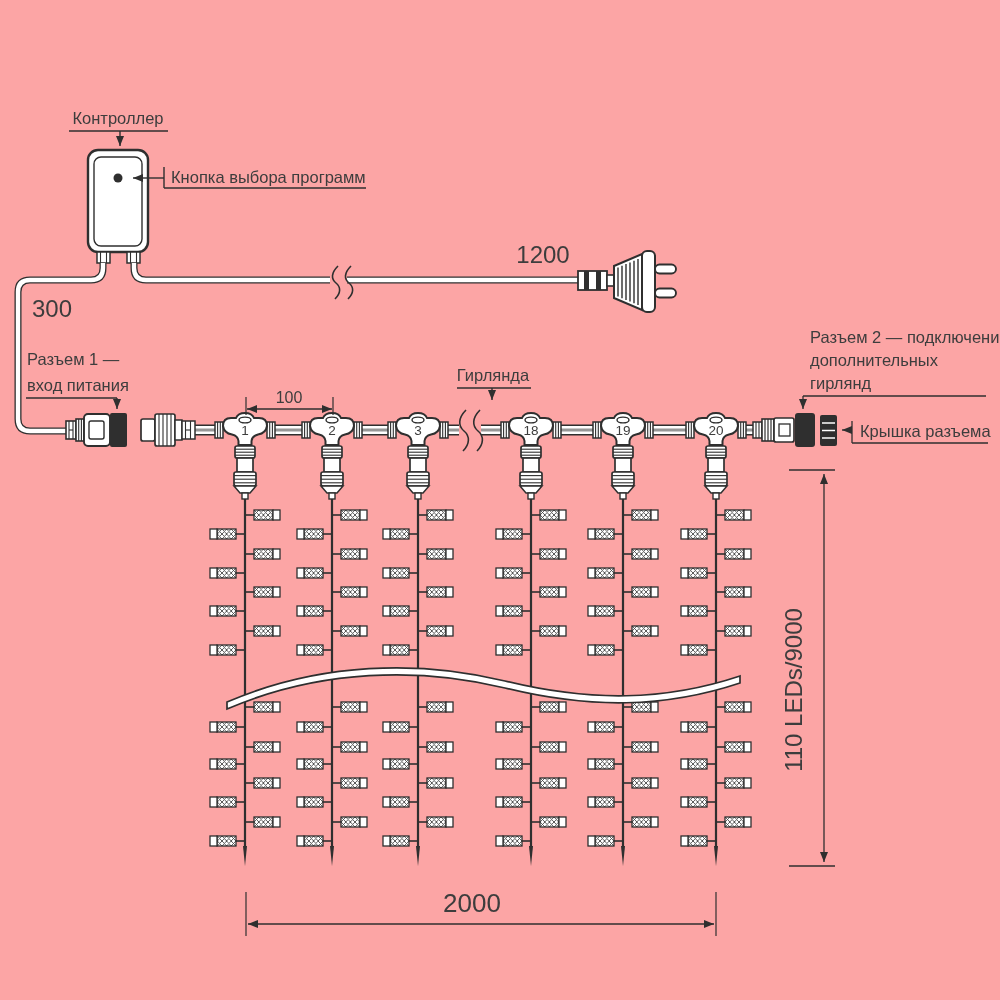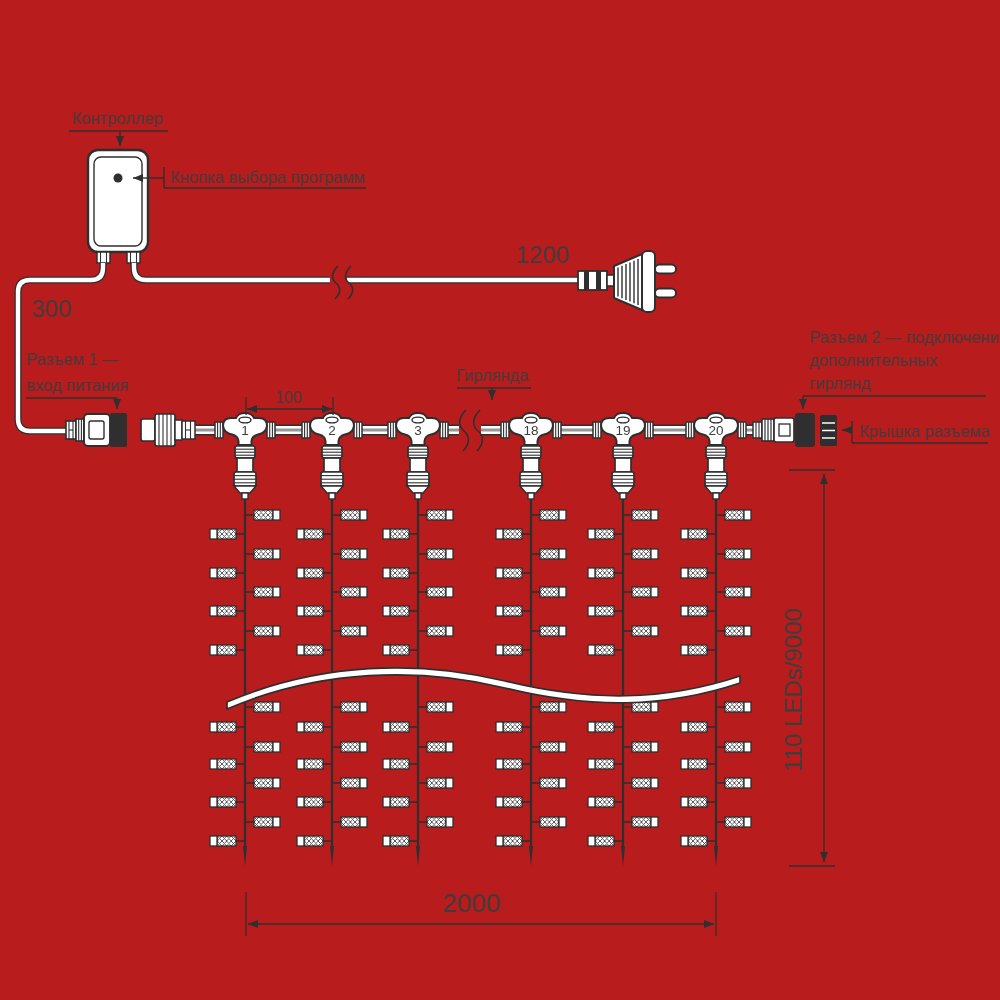--- a/index.html
+++ b/index.html
@@ -1,16 +1,16 @@
 <!DOCTYPE html>
 <html><head>
 <meta charset="utf-8">
 <style>
   html,body{margin:0;padding:0;background:#ffffff;}
-  .stage{width:1000px;height:1000px;position:relative;background:#b91c1c;overflow:hidden;}
+  .stage{width:1000px;height:1000px;position:relative;background:#fca5a5;overflow:hidden;}
   svg{display:block;}
   .lbl{font-family:"Liberation Sans","DejaVu Sans",sans-serif;fill:#3d3d3d;}
   .lbl-m{font-size:16.5px;}
   .lbl-num{font-size:13.5px;}
   .lbl-dim{font-size:24px;}
   .lbl-dim-lg{font-size:26px;}
   .lbl-dim-sm{font-size:16px;}
   .ln{stroke:#2f2f2f;fill:none;}
   .fw{fill:#ffffff;stroke:#2f2f2f;}
   .fd{fill:#2f2f2f;stroke:none;}

